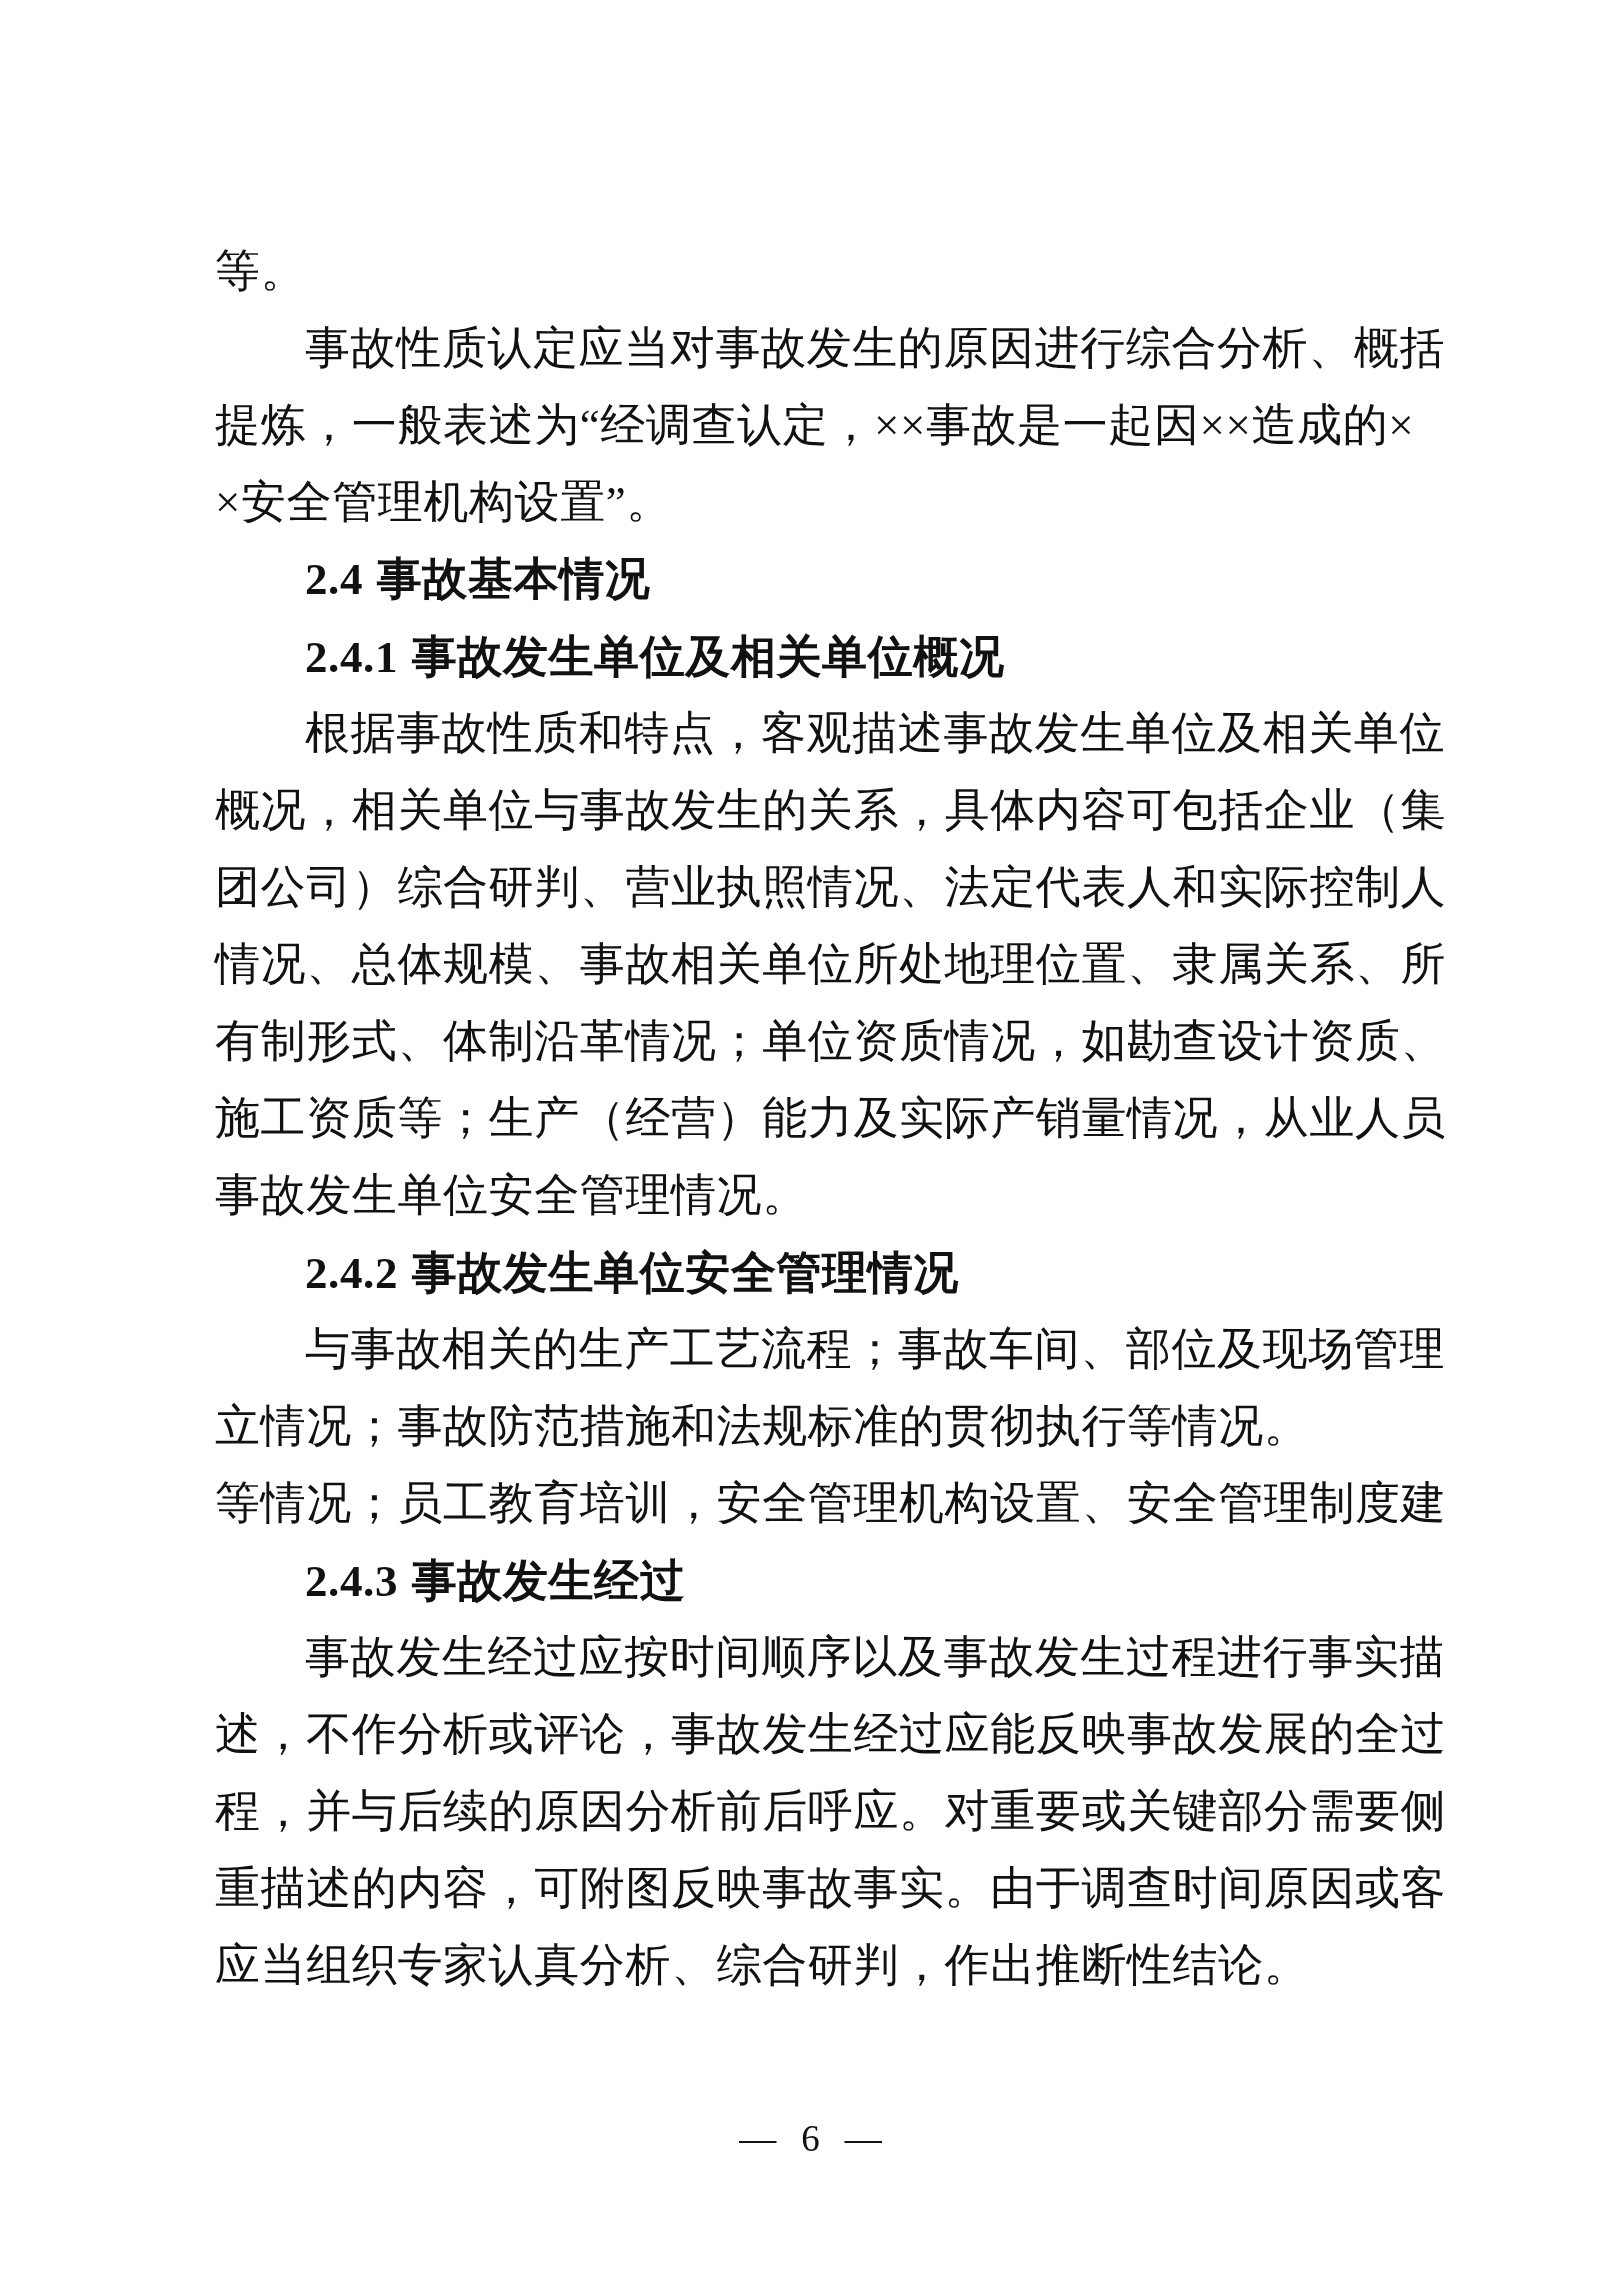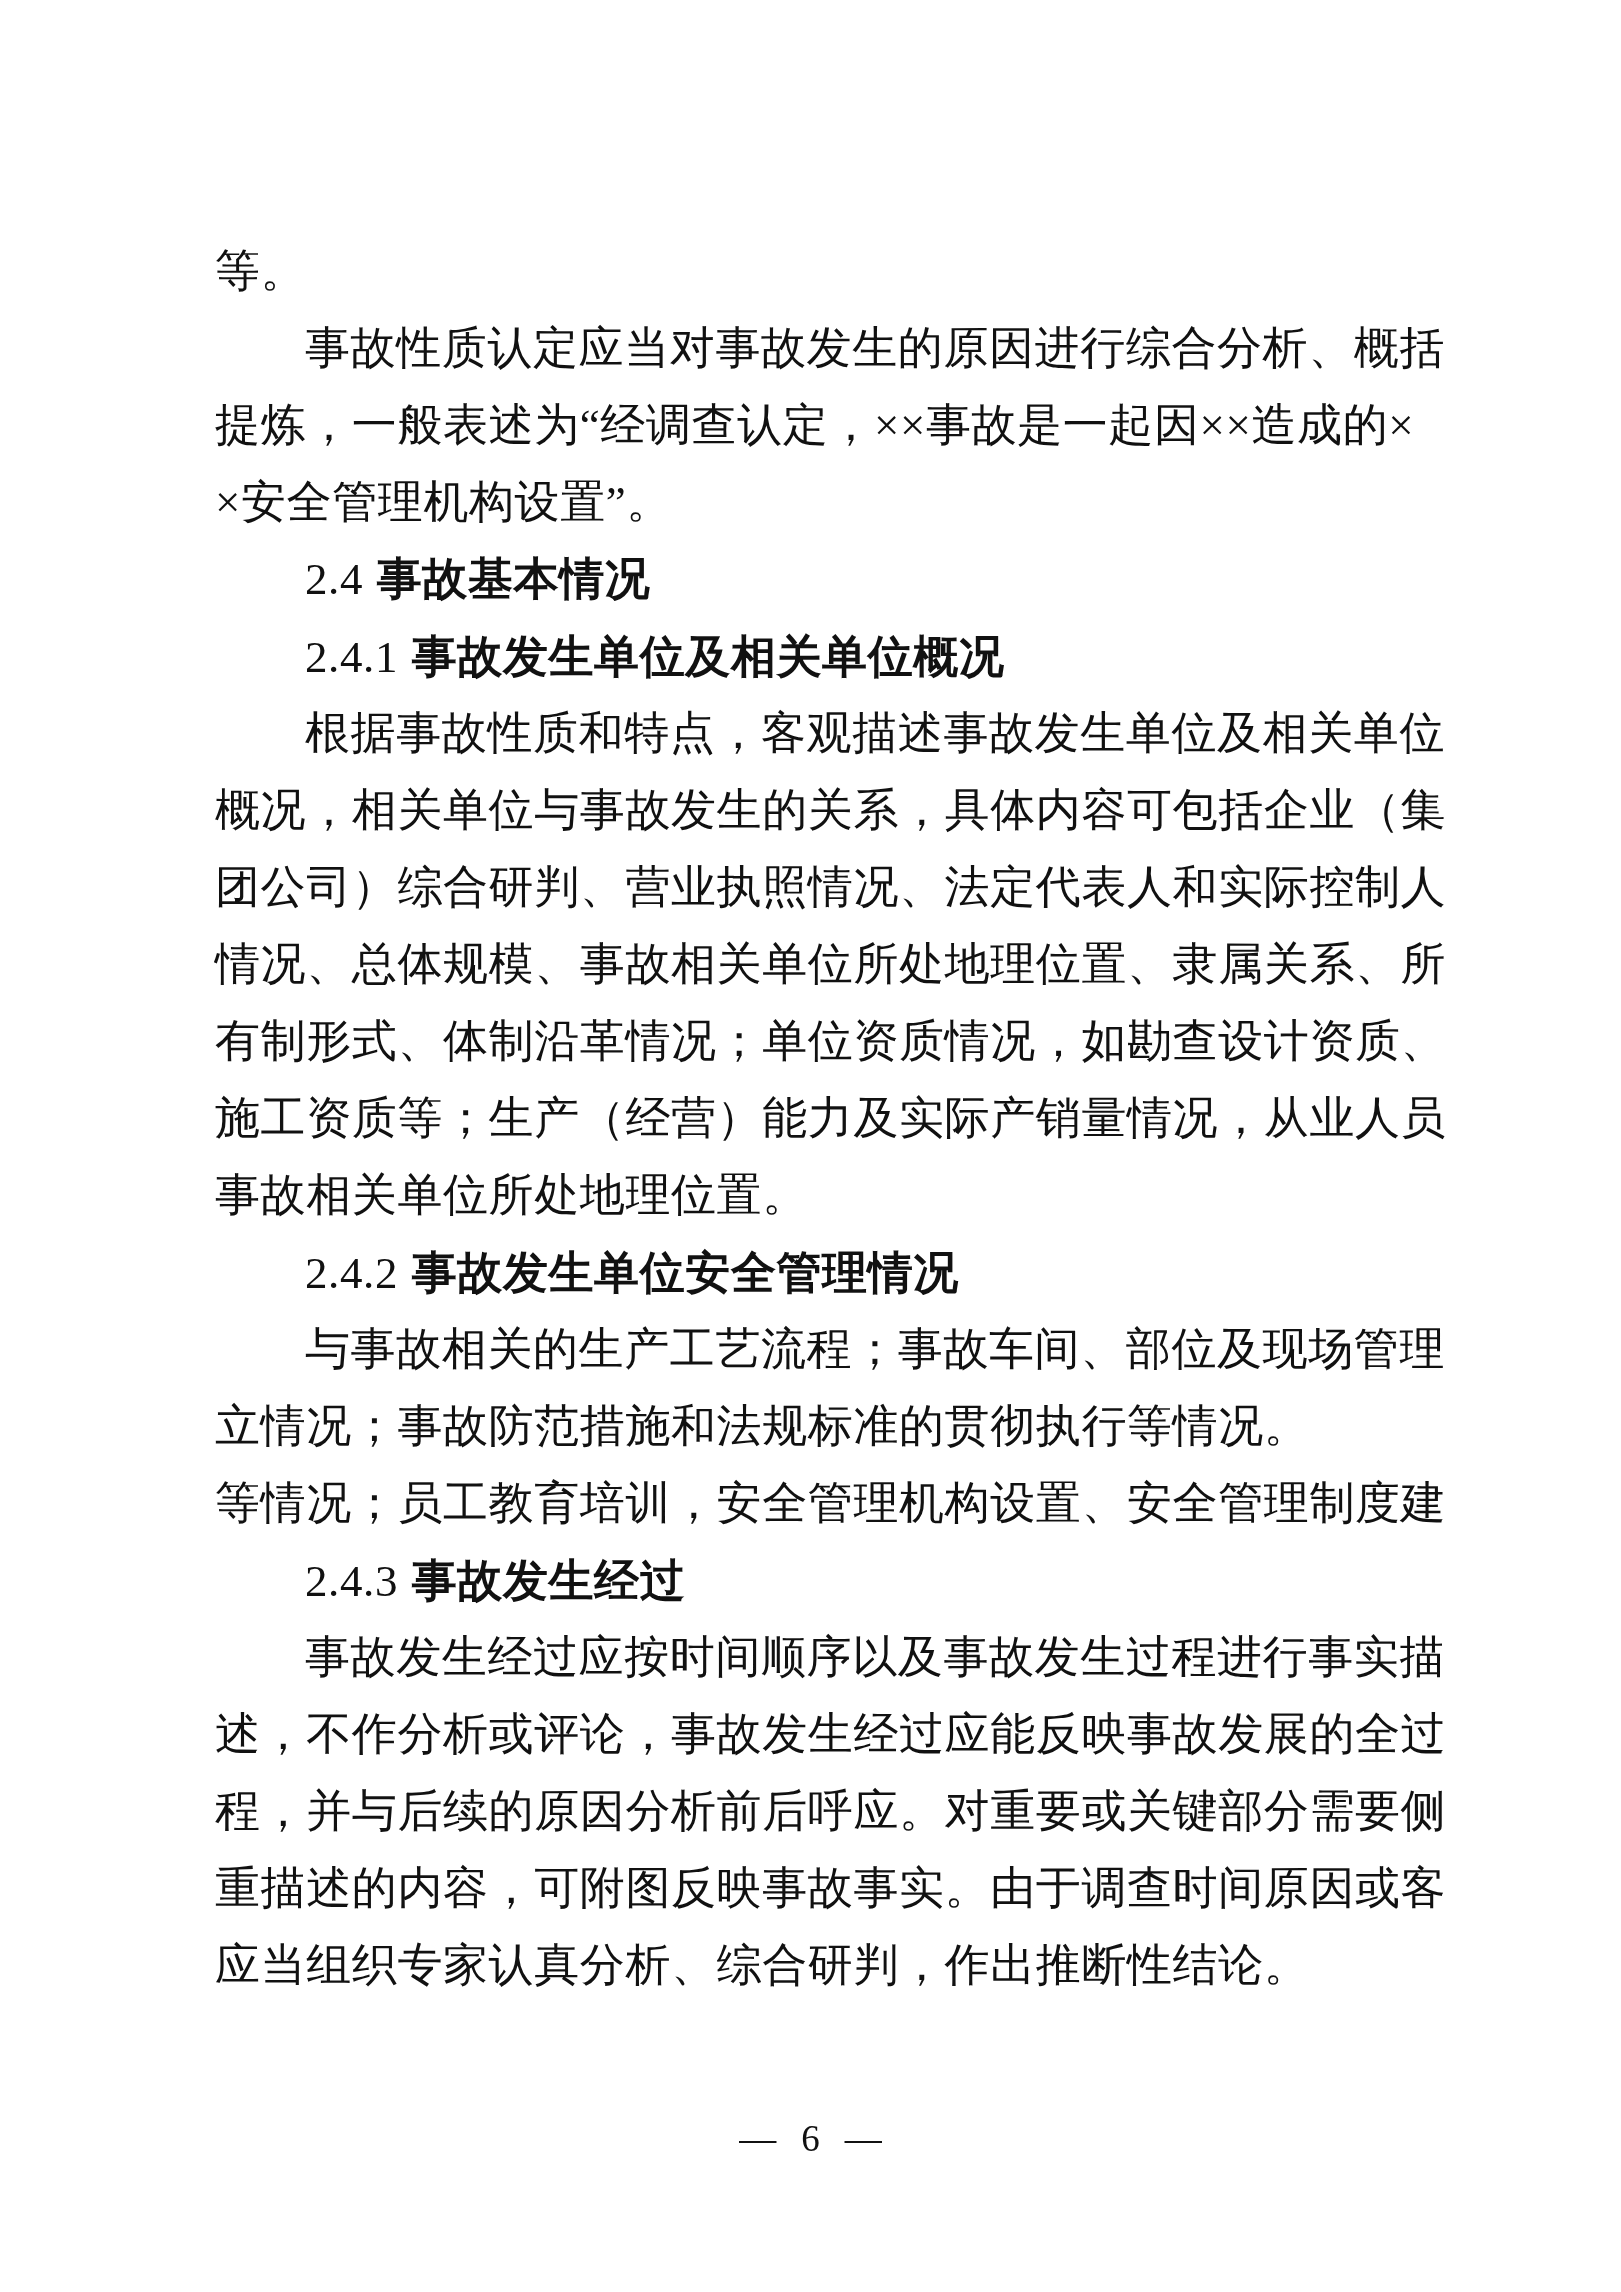--- a/index.html
+++ b/index.html
@@ -28,21 +28,21 @@
     line-height: 77px;
     font-size: 45px;
     letter-spacing: 0.6px;
     white-space: nowrap;
   }
   .line.indent {
     padding-left: 90px;
   }
   .line .num {
     font-family: "Liberation Serif", serif;
-    font-weight: 400;
+    font-weight: 700;
     margin-right: 13.7px;
   }
   .line.section .txt {
     font-weight: 700;
   }
   .line.subsection .txt {
     font-weight: 700;
     font-family: "Liberation Sans", sans-serif;
     margin-top: 37px;
   }
@@ -70,21 +70,21 @@
       <div class="line">提炼，一般表述为“经调查认定，××事故是一起因××造成的×</div>
       <div class="line">×安全管理机构设置”。</div>
       <div class="line indent section"><span class="num">2.4</span><span class="txt">事故基本情况</span></div>
       <div class="line indent subsection"><span class="num">2.4.1</span><span class="txt">事故发生单位及相关单位概况</span></div>
       <div class="line indent">根据事故性质和特点，客观描述事故发生单位及相关单位</div>
       <div class="line">概况，相关单位与事故发生的关系，具体内容可包括企业（集</div>
       <div class="line">团公司）综合研判、营业执照情况、法定代表人和实际控制人</div>
       <div class="line">情况、总体规模、事故相关单位所处地理位置、隶属关系、所</div>
       <div class="line">有制形式、体制沿革情况；单位资质情况，如勘查设计资质、</div>
       <div class="line">施工资质等；生产（经营）能力及实际产销量情况，从业人员</div>
-      <div class="line">事故相关单位所处地理位置。</div>
+      <div class="line">事故发生单位安全管理情况。</div>
       <div class="line indent subsection"><span class="num">2.4.2</span><span class="txt">事故发生单位安全管理情况</span></div>
       <div class="line indent">与事故相关的生产工艺流程；事故车间、部位及现场管理</div>
       <div class="line">立情况；事故防范措施和法规标准的贯彻执行等情况。</div>
       <div class="line">等情况；员工教育培训，安全管理机构设置、安全管理制度建</div>
       <div class="line indent subsection"><span class="num">2.4.3</span><span class="txt">事故发生经过</span></div>
       <div class="line indent">事故发生经过应按时间顺序以及事故发生过程进行事实描</div>
       <div class="line">述，不作分析或评论，事故发生经过应能反映事故发展的全过</div>
       <div class="line">程，并与后续的原因分析前后呼应。对重要或关键部分需要侧</div>
       <div class="line">重描述的内容，可附图反映事故事实。由于调查时间原因或客</div>
       <div class="line">应当组织专家认真分析、综合研判，作出推断性结论。</div>

